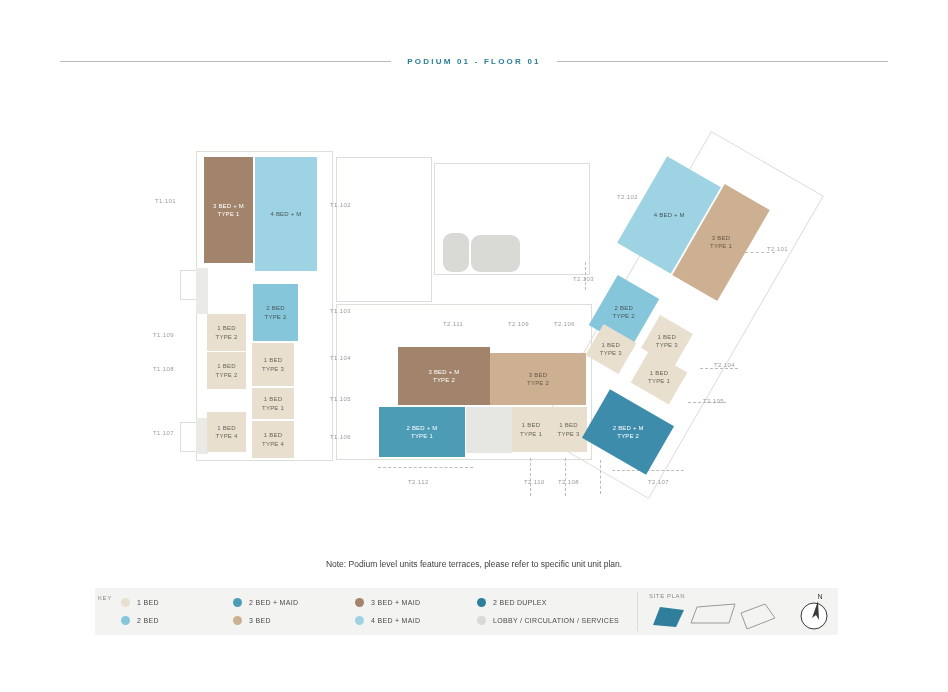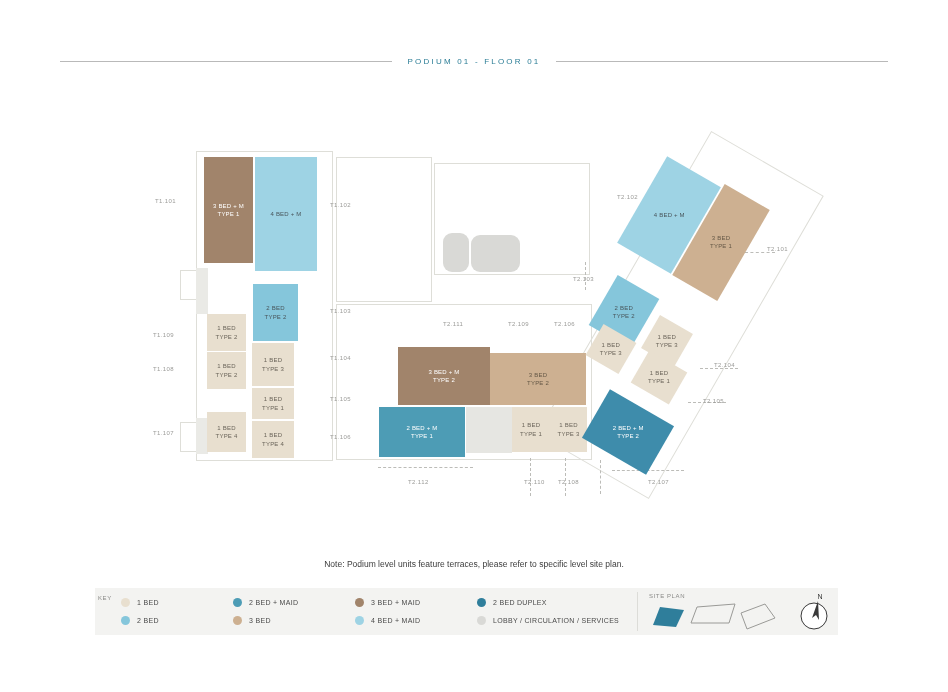--- a/index.html
+++ b/index.html
@@ -4,21 +4,21 @@
 <style>
   * { margin:0; padding:0; box-sizing:border-box; }
   html,body { background:#ffffff; }
   body {
     width:948px; height:692px; position:relative; overflow:hidden;
     font-family:"Liberation Sans", sans-serif;
   }
   
   .header { position:absolute; left:60px; right:60px; top:57px; display:flex; align-items:center; gap:16px; }
   .header .rule { flex:1; height:1px; background:#b9b9b9; }
-  .title { font-size:8px; font-weight:normal; letter-spacing:2.2px; color:#2b7d96; white-space:nowrap; }
+  .title { font-size:8px; font-weight:bold; letter-spacing:2.2px; color:#2b7d96; white-space:nowrap; }
 
   
   #plan { position:absolute; left:0; top:0; width:948px; height:692px; }
   .outline { position:absolute; border:1px solid #dedeD8; }
   .grayfill { position:absolute; background:#d9d9d6; }
   .dash { position:absolute; border-top:1px dashed #bcbcb8; }
   .dash.v { border-top:none; border-left:1px dashed #bcbcb8; }
   .unit {
     position:absolute; display:flex; align-items:center; justify-content:center;
     text-align:center; font-size:6px; line-height:1.4; letter-spacing:0.2px;
@@ -217,21 +217,21 @@
     <div class="ref" style="left: 508px; top: 321px;">T2.109</div>
     <div class="ref" style="left: 554px; top: 321px;">T2.106</div>
     <div class="ref" style="left: 714px; top: 362px;">T2.104</div>
     <div class="ref" style="left: 703px; top: 398px;">T2.105</div>
     <div class="ref" style="left: 408px; top: 479px;">T2.112</div>
     <div class="ref" style="left: 524px; top: 479px;">T2.110</div>
     <div class="ref" style="left: 558px; top: 479px;">T2.108</div>
     <div class="ref" style="left: 648px; top: 479px;">T2.107</div>
   </div>
 
-<div class="note">Note: Podium level units feature terraces, please refer to specific level site plan.</div>
+<div class="note">Note: Podium level units feature terraces, please refer to specific unit unit plan.</div>
 
 <div class="legend">
   <div class="key-label">KEY</div>
   <div class="legend-items">
       <div class="legend-item">
         <span class="dot" style="background: rgb(232, 223, 207);"></span>
         <span class="lab">1 BED</span>
       </div>
       <div class="legend-item">
         <span class="dot" style="background: rgb(133, 198, 219);"></span>

